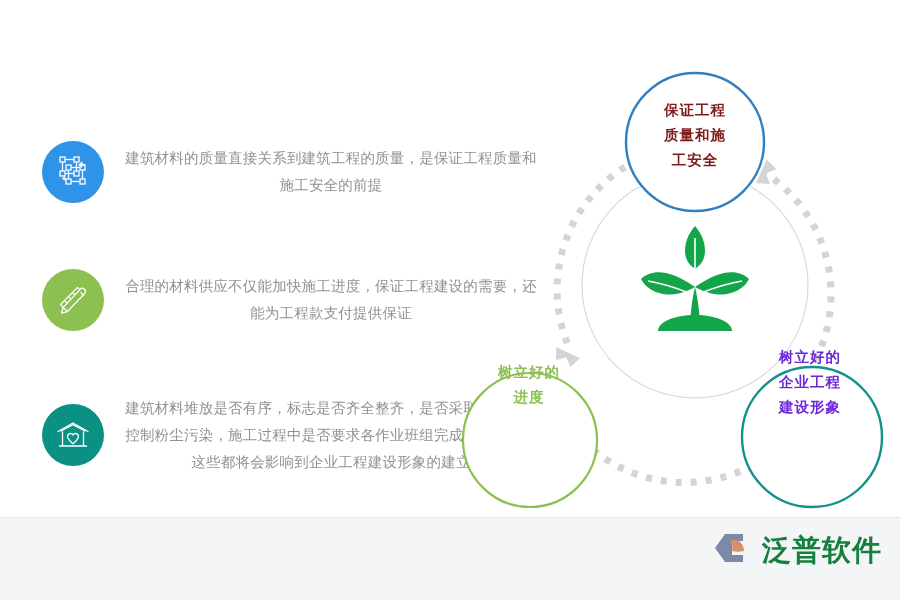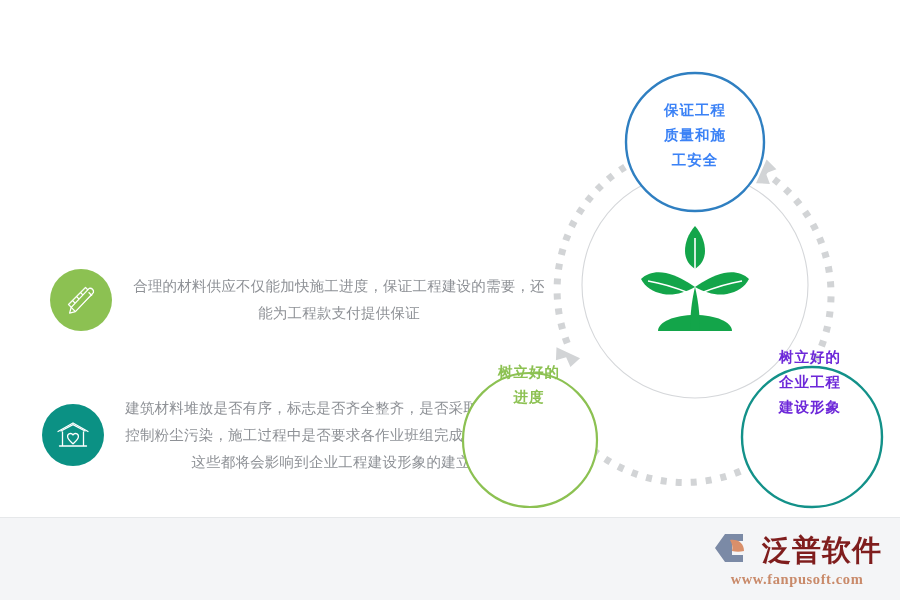--- a/index.html
+++ b/index.html
@@ -25,21 +25,21 @@
 
   
   .bullet-row {
     position: absolute;
     left: 0;
     width: 560px;
     display: flex;
     align-items: center;
   }
   #row-1 { top: 132px; height: 80px; }
-  #row-2 { top: 260px; height: 80px; padding-left: 8px; }
+  #row-2 { top: 260px; height: 80px; }
   #row-3 { top: 380px; height: 110px; }
 
   .icon-badge {
     flex: 0 0 auto;
     width: 62px;
     height: 62px;
     border-radius: 50%;
     display: flex;
     align-items: center;
     justify-content: center;
@@ -79,21 +79,21 @@
     text-align: center;
     font-size: 14.5px;
     line-height: 25px;
     font-weight: bold;
     letter-spacing: 1px;
     pointer-events: none;
     white-space: pre-line;
   }
   #label-top {
     left: 185px; top: 43px; width: 140px;
-    color: #3b82f6;
+    color: #7f1d1d;
   }
   #label-left {
     left: 24px; top: 305px; width: 130px;
     color: #8cc152;
   }
   #label-right {
     left: 300px; top: 290px; width: 140px;
     color: #6d28d9;
   }
 
@@ -115,39 +115,58 @@
     flex-direction: column;
     align-items: center;
   }
   #logo-top {
     display: flex;
     align-items: center;
   }
   #logo-word {
     font-size: 29px;
     font-weight: bold;
-    color: #7f1d1d;
+    color: #15803d;
     letter-spacing: 1px;
     margin-left: 16px;
     line-height: 1;
   }
   #logo-url {
     font-size: 14.5px;
     font-weight: bold;
     color: #c98a6a;
     letter-spacing: 0.6px;
     margin-top: 3px;
     font-family: "Liberation Serif", "DejaVu Serif", serif;
   }
 </style>
 </head>
 <body>
 
 <div id="stage">
 
+  <div class="bullet-row" id="row-1">
+    <div class="icon-badge badge-blue">
+      <svg width="34" height="34" viewBox="0 0 34 34" fill="none" stroke="#ffffff" stroke-width="1.3">
+        <rect x="6.5" y="4.5" width="14" height="14"></rect>
+        <rect x="12.5" y="12.5" width="14" height="14"></rect>
+        <rect x="4" y="2" width="5" height="5" fill="#2f93e8"></rect>
+        <rect x="18" y="2" width="5" height="5" fill="#2f93e8"></rect>
+        <rect x="4" y="16" width="5" height="5" fill="#2f93e8"></rect>
+        <rect x="10" y="10" width="5" height="5" fill="#2f93e8"></rect>
+        <rect x="24" y="10" width="5" height="5" fill="#2f93e8"></rect>
+        <rect x="10" y="24" width="5" height="5" fill="#2f93e8"></rect>
+        <rect x="24" y="24" width="5" height="5" fill="#2f93e8"></rect>
+        <rect x="18" y="16" width="5" height="5" fill="#2f93e8"></rect>
+        <path d="M25.5 6 l1.3 2.2 2.2 1.3 -2.2 1.3 -1.3 2.2 -1.3 -2.2 -2.2 -1.3 2.2 -1.3z" fill="#ffffff" stroke="none" opacity="0.9"></path>
+        <path d="M8.2 21 l0.9 1.6 1.6 0.9 -1.6 0.9 -0.9 1.6 -0.9 -1.6 -1.6 -0.9 1.6 -0.9z" fill="#ffffff" stroke="none" opacity="0.9"></path>
+      </svg>
+    </div>
+    <div class="bullet-text">建筑材料的质量直接关系到建筑工程的质量，是保证工程质量和施工安全的前提</div>
+  </div>
 
   <div class="bullet-row" id="row-2">
     <div class="icon-badge badge-green">
       <svg width="36" height="36" viewBox="0 0 36 36" fill="none" stroke="#ffffff" stroke-width="1.3" stroke-linejoin="round">
 
         <path d="M5.5 22.5 L22.5 5.5 L29 12 L12 29 Z" opacity="0.95"></path>
         <path d="M9.5 18.5 l2.6 2.6"></path>
         <path d="M13.5 14.5 l2.6 2.6"></path>
         <path d="M17.5 10.5 l2.6 2.6"></path>
 
@@ -233,16 +252,15 @@
   <div id="logo">
     <div id="logo-top">
       <span>
         <svg width="34" height="32" viewBox="0 0 34 32">
           <path d="M13 2 L31 2 L31 9 L20 9 L20 23 L31 23 L31 30 L13 30 L3 16 Z" fill="#7b8aa6"></path>
           <path d="M18 8 c9 -1 14 4 14 11 c-4 1 -8 1 -12 0 c1 -4 0 -8 -2 -11 z" fill="#d98f6a"></path>
         </svg>
       </span>
       <span id="logo-word">泛普软件</span>
     </div>
-    <div id="logo-url">www.fanpusoft.com</div>
   </div>
 
 </div>
 
 </body></html>

